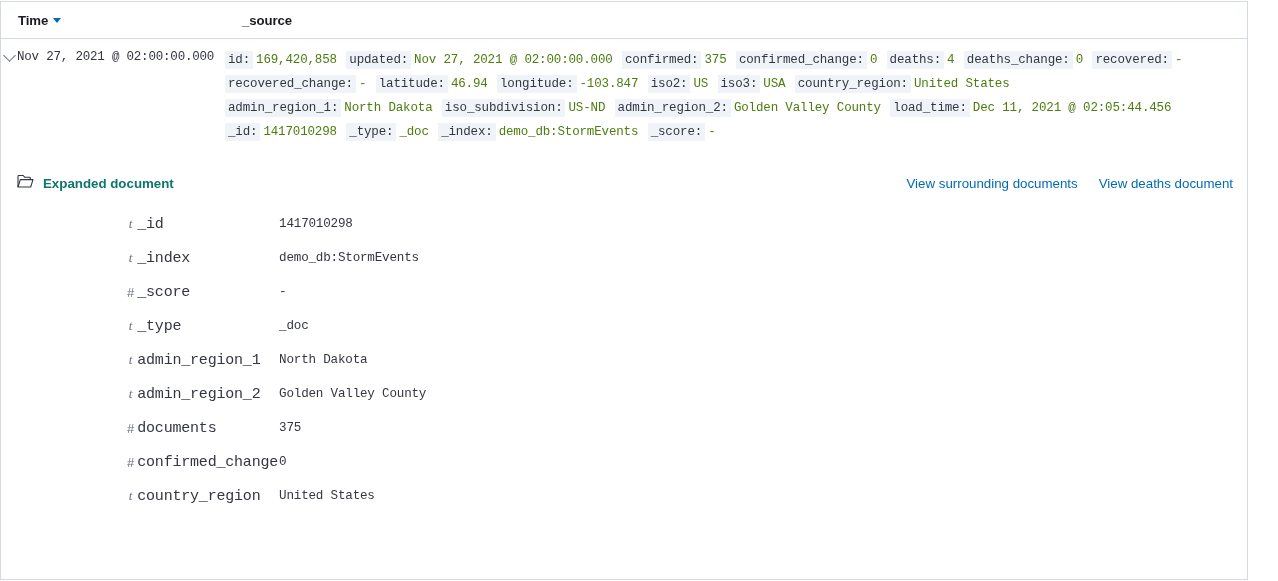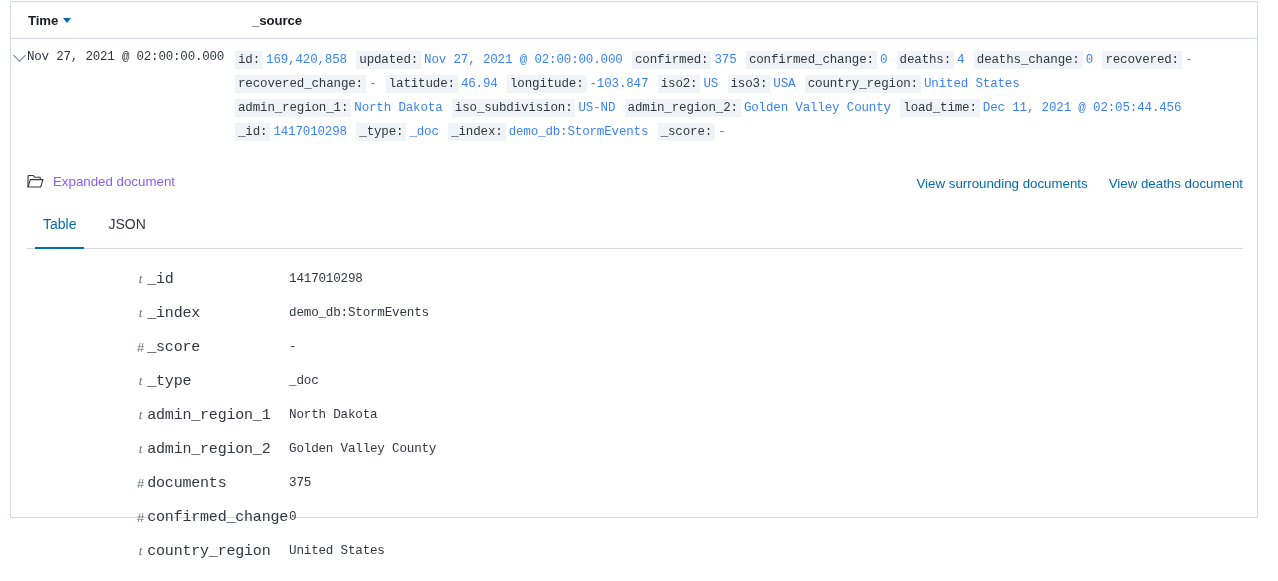--- a/index.html
+++ b/index.html
@@ -9,23 +9,23 @@
   }
   body {
     width: 1278px; height: 581px;
     font-family: "Liberation Sans", sans-serif;
     color: #343741;
     overflow: hidden;
   }
 
   .doc-table {
     position: absolute;
-    left: 10px; top: 1px;
+    left: 0; top: 1px;
     width: 1248px;
-    height: 517px;
+    height: 579px;
     border-left: 1px solid #d3dae6;
     border-right: 1px solid #d3dae6;
     border-top: 1px solid #d3dae6;
     border-bottom: 1px solid #d3dae6;
     background: #fff;
   }
 
   
   .thead {
     height: 37px;
@@ -93,41 +93,41 @@
     max-width: 1012px;
   }
   .kv { white-space: nowrap; margin-right: 2px; }
   .k {
     background: #f0f4f9;
     color: #343741;
     padding: 2px 3px 2px 3px;
     border-radius: 0;
     margin-right: 3px;
   }
-  .v { color: #3b82f6; }
+  .v { color: #4d7c0f; }
 
   
   .expanded {
     margin-left: 16px;
     margin-right: 14px;
     margin-top: 28px;
   }
   .exp-head {
     display: flex;
     align-items: center;
     justify-content: space-between;
     height: 22px;
   }
   .exp-title {
     display: flex;
-    align-items: flex-start;
+    align-items: center;
     gap: 9px;
     font-size: 13.3px;
-    font-weight: normal;
-    color: #8b5cf6;
+    font-weight: bold;
+    color: #0f766e;
   }
   .folder-icon { display: block; }
   .exp-links { display: flex; gap: 21px; }
   .exp-link {
     font-size: 13.3px;
     color: #006bb4;
     cursor: pointer;
     white-space: nowrap;
   }
 
@@ -232,24 +232,20 @@
           </svg>
         </span>
         <span>Expanded document</span>
       </div>
       <div class="exp-links">
         <span class="exp-link">View surrounding documents</span>
         <span class="exp-link">View deaths document</span>
       </div>
     </div>
 
-    <div class="tabs">
-      <div class="tab active">Table</div>
-      <div class="tab">JSON</div>
-    </div>
 
     <table class="fields">
       <tbody id="fields-body">
           <tr>
             <td class="ficon">t</td>
             <td class="fname">_id</td>
             <td class="fval">1417010298</td>
           </tr>
           <tr>
             <td class="ficon">t</td>

